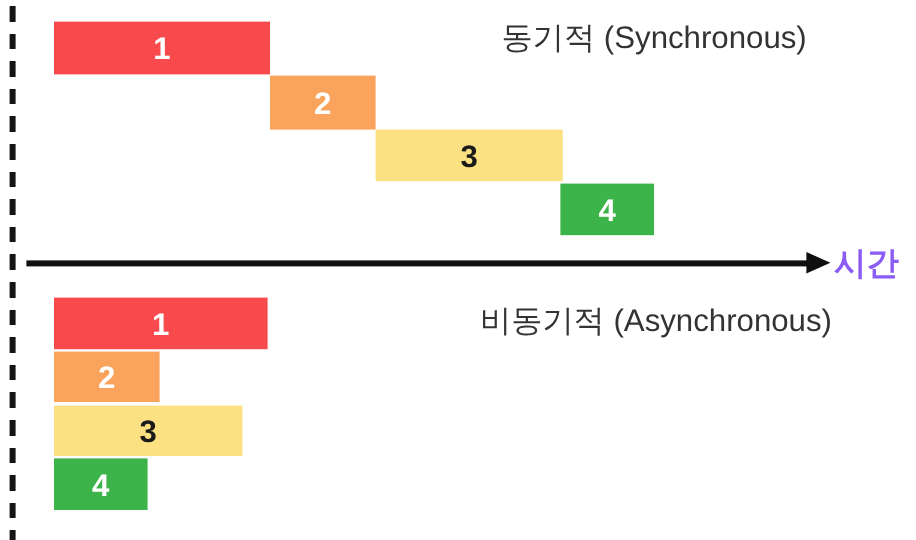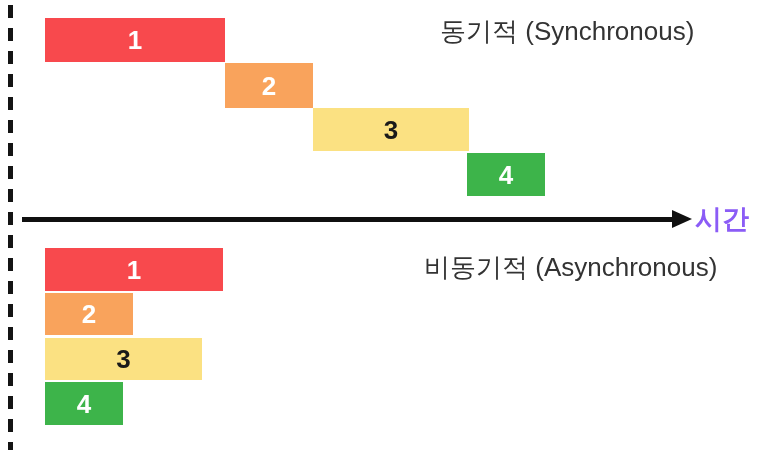--- a/index.html
+++ b/index.html
@@ -55,22 +55,22 @@
     line-height: 32px;
   }
   .section-title {
     position: absolute;
     font-size: 26px;
     font-weight: 500;
     color: #333333;
     white-space: nowrap;
     line-height: 32px;
   }
-  .section-title.sync  { left: 440px; top: 15px; }
-  .section-title.async { left: 424px; top: 251px; text-align: right; }
+  .section-title.sync  { left: 418px; top: 15px; }
+  .section-title.async { left: 400px; top: 251px; text-align: right; }
   .bars-layer {
     position: absolute;
     left: 0; top: 0;
     width: 100%; height: 100%;
   }
   .task-bar {
     position: absolute;
     display: flex;
     align-items: center;
     justify-content: center;

